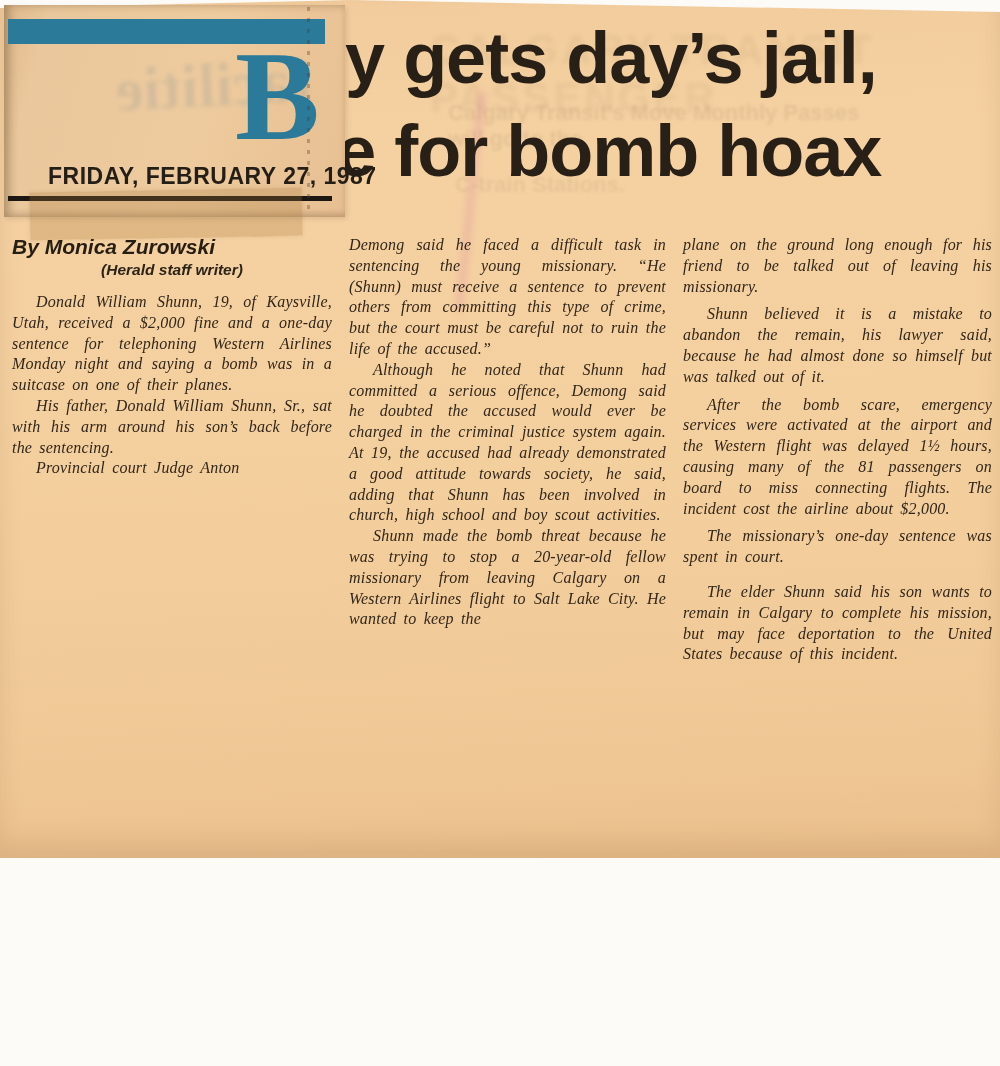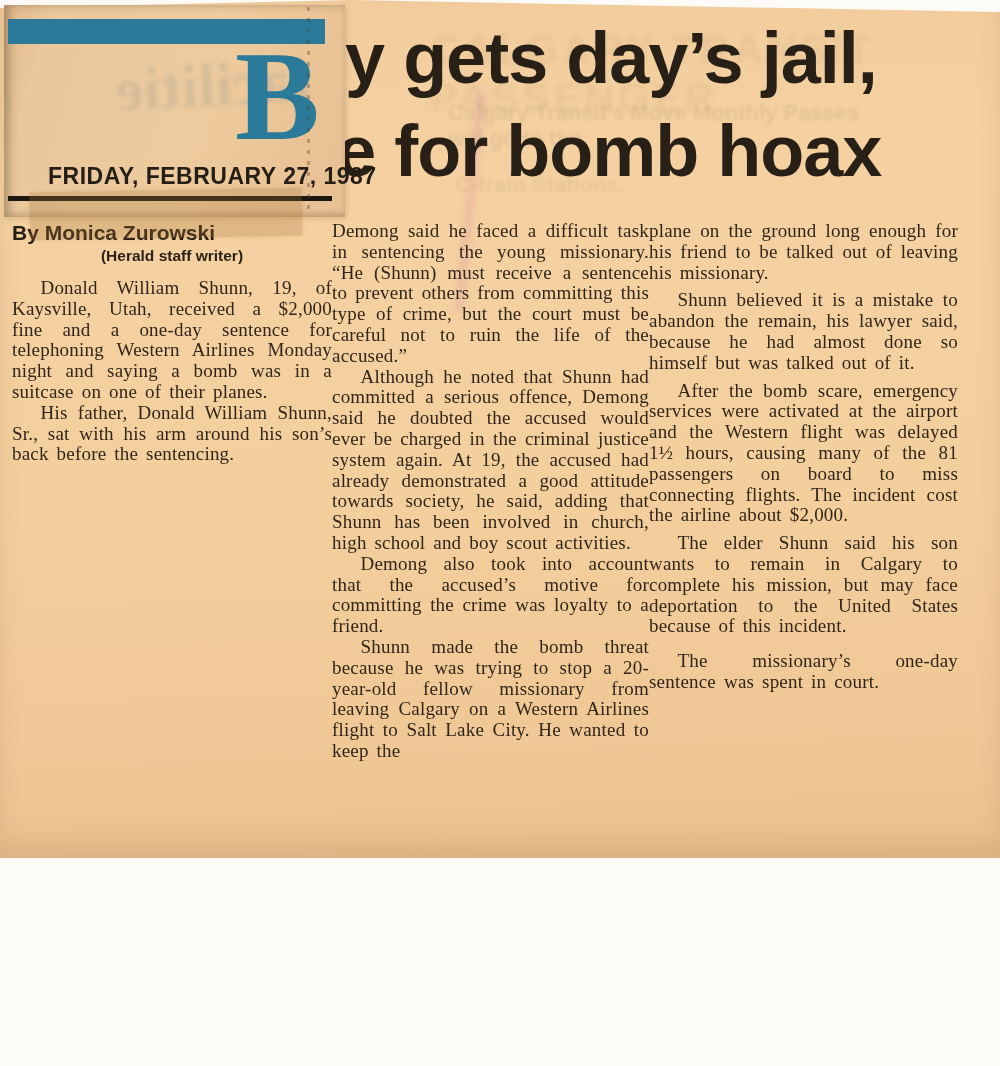--- a/index.html
+++ b/index.html
@@ -64,32 +64,32 @@
 
   
   .headline {
     position:absolute; left:18px; top:12px; width:975px; z-index:2;
     font-family:"Liberation Sans", sans-serif; font-weight:bold;
     font-size:72px; line-height:93px; letter-spacing:-1px; color:#281f16;
   }
 
   
   .body-columns {
-    position:absolute; left:12px; top:221px; width:980px; display:flex; z-index:2;
+    position:absolute; left:12px; top:235px; width:980px; display:flex; gap:17px; z-index:2;font-style:italic;
   }
   .col { width:320px; }
   .col-2 { width:317px; }
   .col-3 { width:309px; }
 
   .byline-author { font-family:"Liberation Sans", sans-serif; font-weight:bold; font-size:21px; color:#261d13; }
   .byline-role { font-family:"Liberation Sans", sans-serif; font-weight:bold; font-size:15.5px; color:#2c2318; margin-top:2px;text-align:center; }
   .byline { margin-bottom:13px; }
 
   .paras p {
-    font-size:19px; line-height:20.8px; text-align:justify; text-indent:1.5em;
+    font-size:16px; line-height:20.8px; text-align:justify; text-indent:1.5em;
     letter-spacing:.2px; word-spacing:3px; color:var(--ink);
   }
   .paras p.no-indent { text-indent:0; }
   .col-3 .paras p + p { margin-top:7px; }
   .col-3 .paras p:nth-of-type(5), .col-3 .paras p:nth-of-type(6) { margin-top:14px; }
 </style>
 </head>
 <body>
 
 <div class="page">
@@ -104,37 +104,37 @@
 
     <div class="body-columns">
       <div class="col col-1">
         <div class="byline">
           <div class="byline-author">By Monica Zurowski</div>
           <div class="byline-role">(Herald staff writer)</div>
         </div>
         <div class="paras">
             <p>Donald William Shunn, 19, of Kaysville, Utah, received a $2,000 fine and a one-day sentence for telephoning Western Airlines Monday night and saying a bomb was in a suitcase on one of their planes.</p>
             <p>His father, Donald William Shunn, Sr., sat with his arm around his son’s back before the sentencing.</p>
+            <p>Provincial court Judge Anton</p>
           </div>
       </div>
       <div class="col col-2">
         <div class="paras">
             <p class="no-indent">Demong said he faced a difficult task in sentencing the young missionary. “He (Shunn) must receive a sentence to prevent others from committing this type of crime, but the court must be careful not to ruin the life of the accused.”</p>
             <p>Although he noted that Shunn had committed a serious offence, Demong said he doubted the accused would ever be charged in the criminal justice system again. At 19, the accused had already demonstrated a good attitude towards society, he said, adding that Shunn has been involved in church, high school and boy scout activities.</p>
-            <p>Demong also took into account that the accused’s motive for committing the crime was loyalty to a friend.</p>
             <p>Shunn made the bomb threat because he was trying to stop a 20-year-old fellow missionary from leaving Calgary on a Western Airlines flight to Salt Lake City. He wanted to keep the</p>
           </div>
       </div>
       <div class="col col-3">
         <div class="paras">
             <p class="no-indent">plane on the ground long enough for his friend to be talked out of leaving his missionary.</p>
             <p>Shunn believed it is a mistake to abandon the remain, his lawyer said, because he had almost done so himself but was talked out of it.</p>
             <p>After the bomb scare, emergency services were activated at the airport and the Western flight was delayed 1½ hours, causing many of the 81 passengers on board to miss connecting flights. The incident cost the airline about $2,000.</p>
+            <p>The missionary’s one-day sentence was spent in court.</p>
             <p>The elder Shunn said his son wants to remain in Calgary to complete his mission, but may face deportation to the United States because of this incident.</p>
-            <p>The missionary’s one-day sentence was spent in court.</p>
           </div>
       </div>
     </div>
   </div>
 
   <div class="fragment">
     <div class="ghost ghost-masthead">facilitie</div>
     <div class="teal-bar"></div>
     <div class="section-letter">B</div>
     <div class="masthead-date">FRIDAY, FEBRUARY 27, 1987</div>

